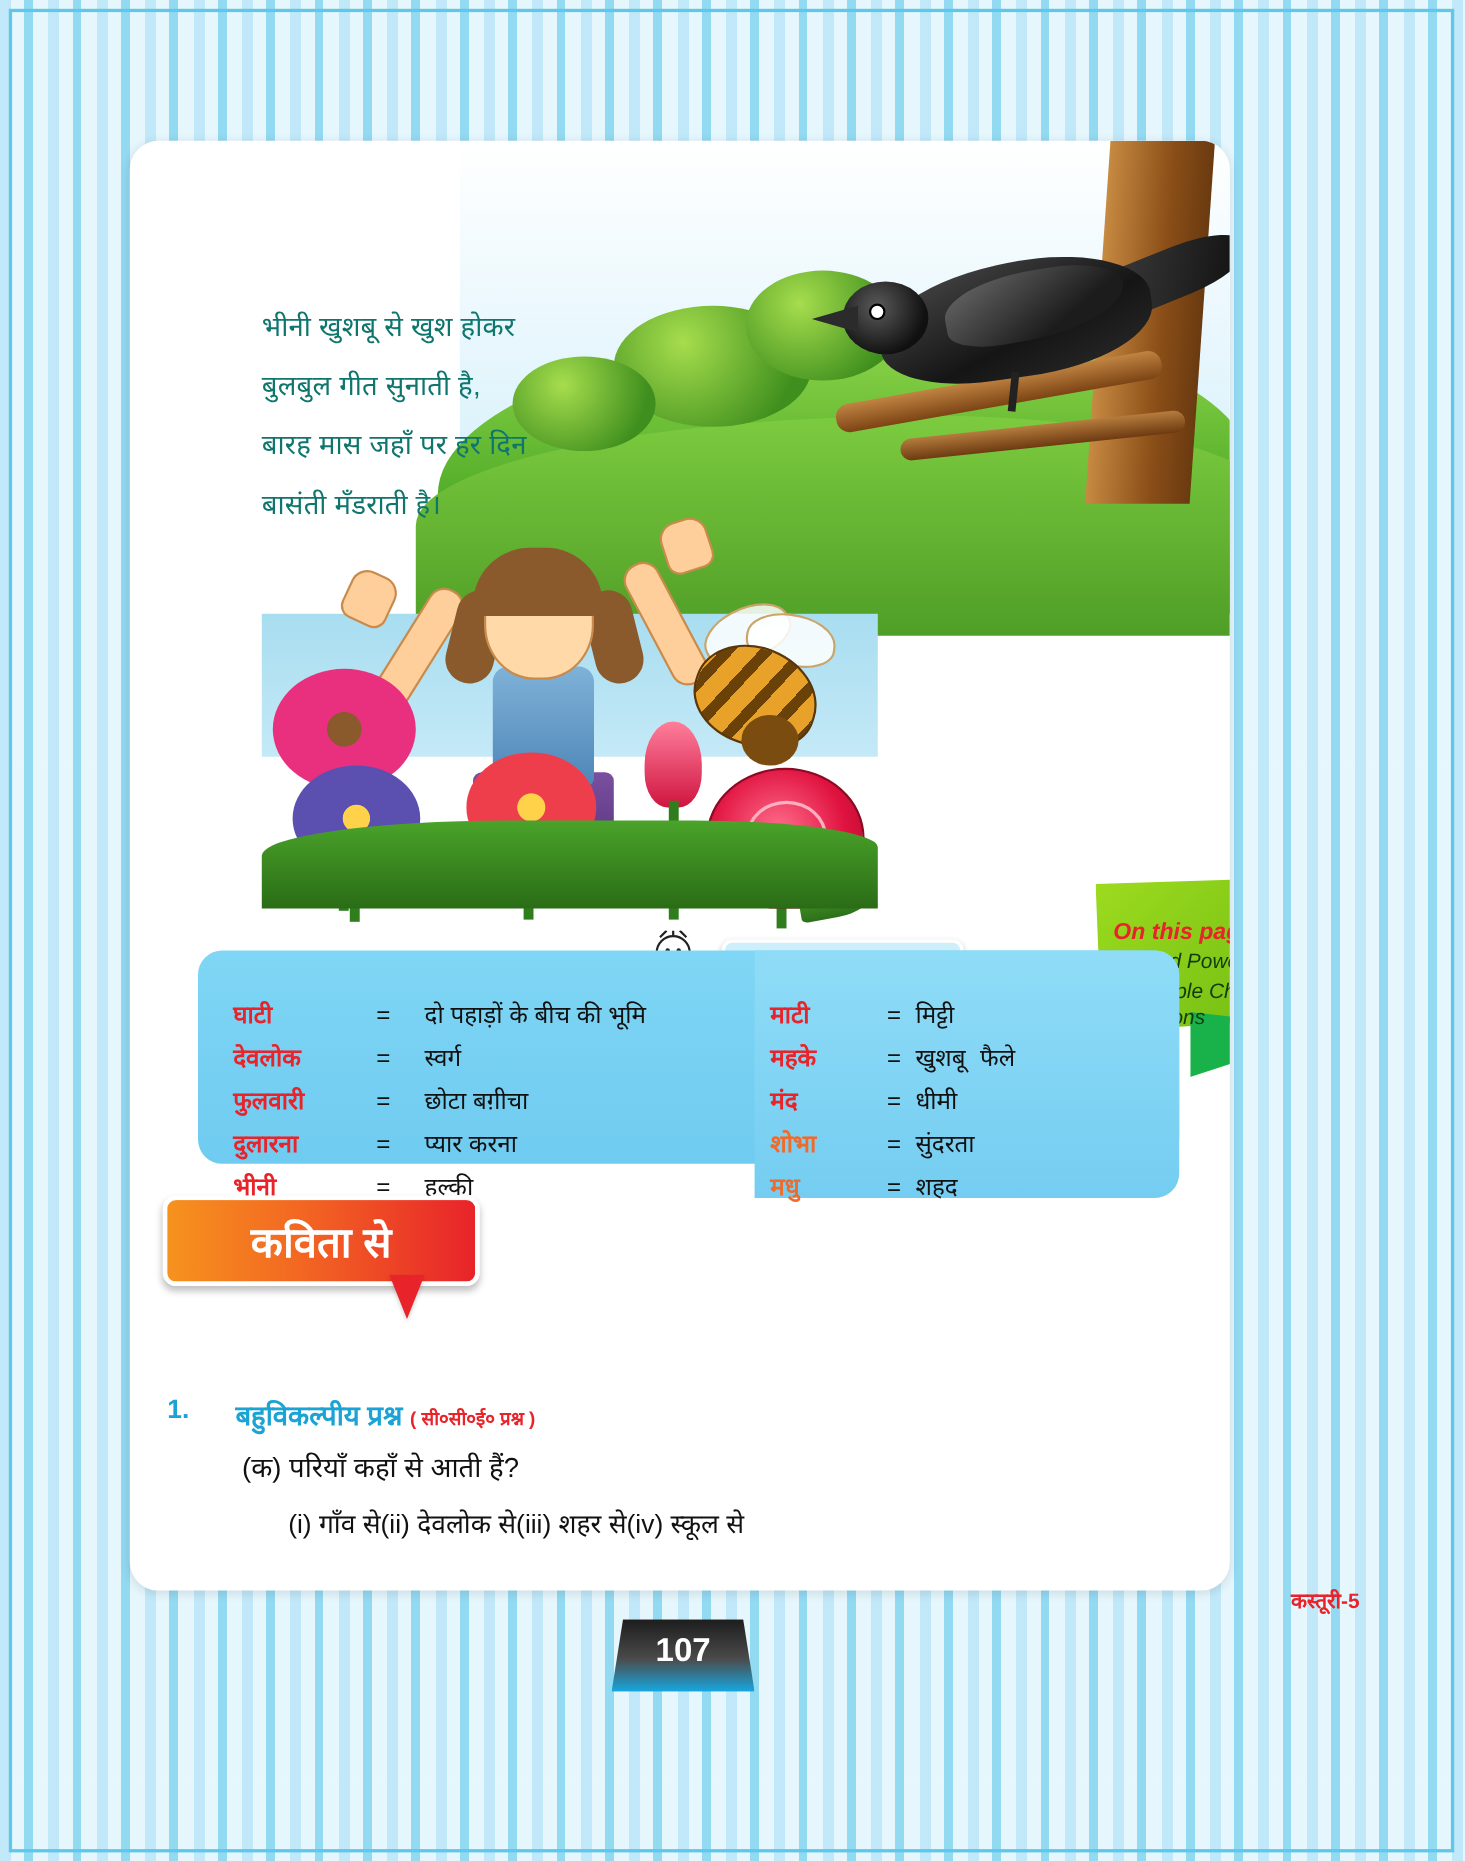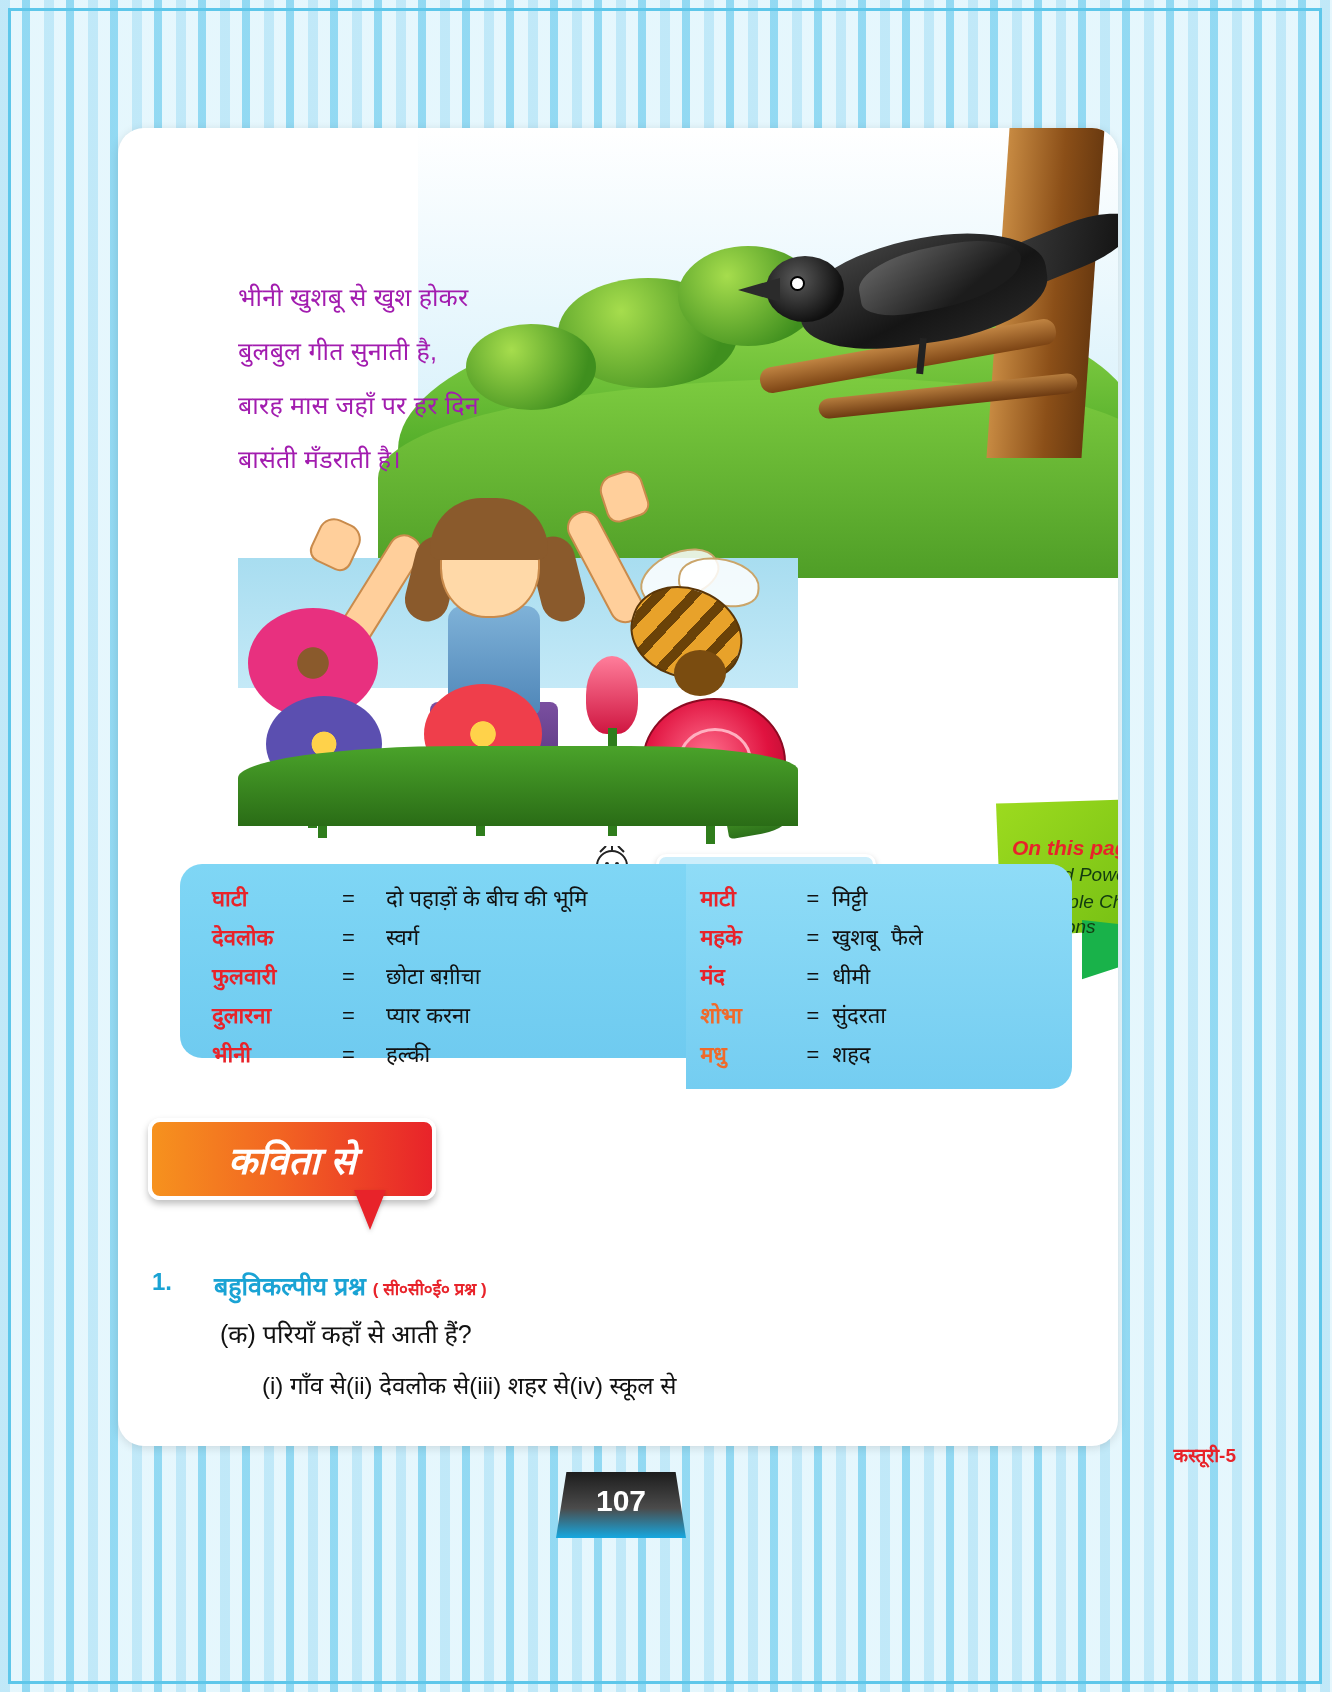--- a/index.html
+++ b/index.html
@@ -313,21 +313,21 @@
     background: linear-gradient(#4aa32a,#2a6c16);
     border-radius: 40% 30% 0 0 / 40% 30% 0 0;
   }
 
   
   .poem {
     position: absolute;
     font-family: "Liberation Sans", sans-serif;
     font-size: 25px;
     line-height: 54px;
-    color: #a21caf;
+    color: #0f766e;
     white-space: pre-line;
     letter-spacing: 0.2px;
   }
   #poem-left {
     left: 120px;
     top: 142px;
     width: 400px;
   }
   #poem-right {
     left: 712px;
@@ -460,32 +460,31 @@
     height: 39px;
     font-size: 22px;
   }
   .vterm {
     color: #e8232a;
     font-weight: bold;
     width: 130px;
   }
   .vterm.soft { color: #f06a2a; }
   .veq { width: 44px; color: #111; }
-  .vdef { color: #111; }
+  .vdef { color: #111; margin-top: 24px; }
   #vocab-col-right .vterm { width: 106px; }
   #vocab-col-right .veq { width: 26px; }
 
   
   #kavita {
     position: absolute;
     left: 30px;
-    top: 990px;
+    top: 959px;
     width: 290px;
     height: 110px;
-    font-style: italic;
   }
   #kavita-box {
     position: absolute;
     left: 0; top: 0;
     width: 280px; height: 74px;
     background: linear-gradient(90deg,#f6921e 0%, #f26522 45%, #e8232a 100%);
     border: 4px solid #ffffff;
     border-radius: 12px;
     box-shadow: 0 4px 7px rgba(0,0,0,0.25);
     display: flex;

